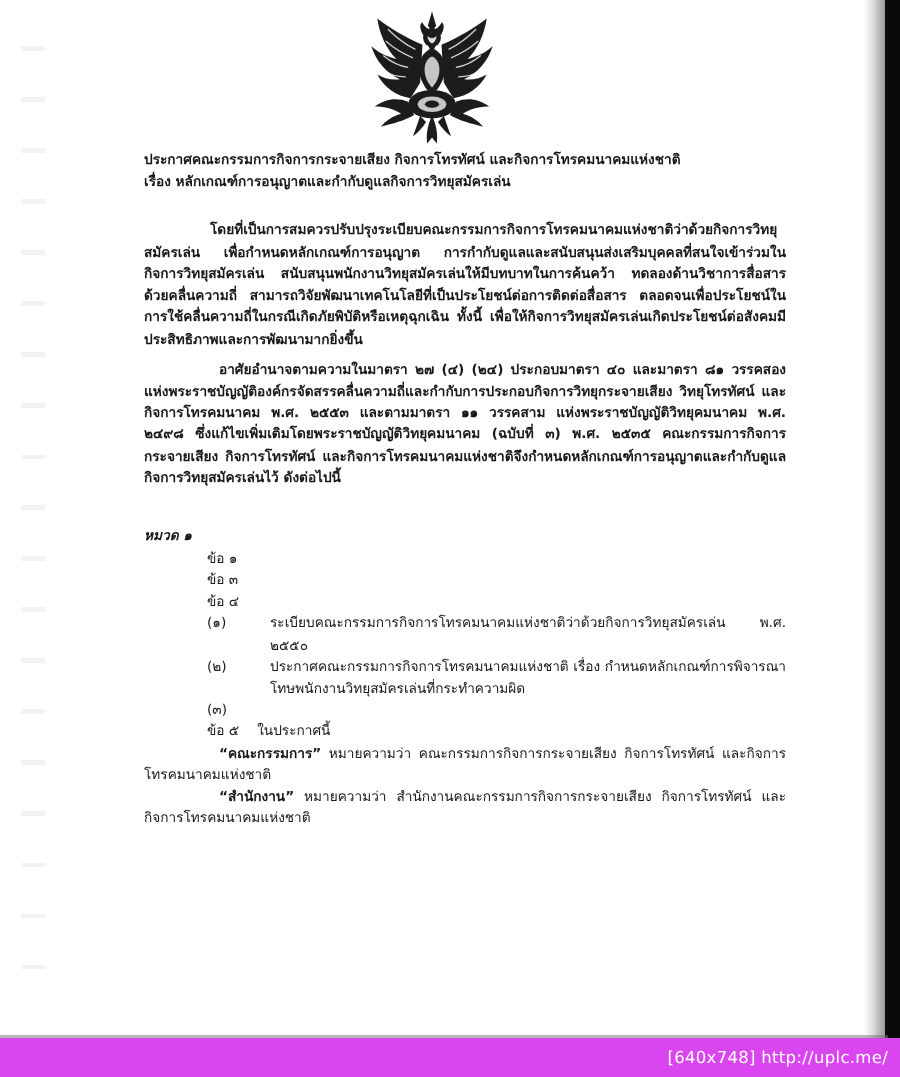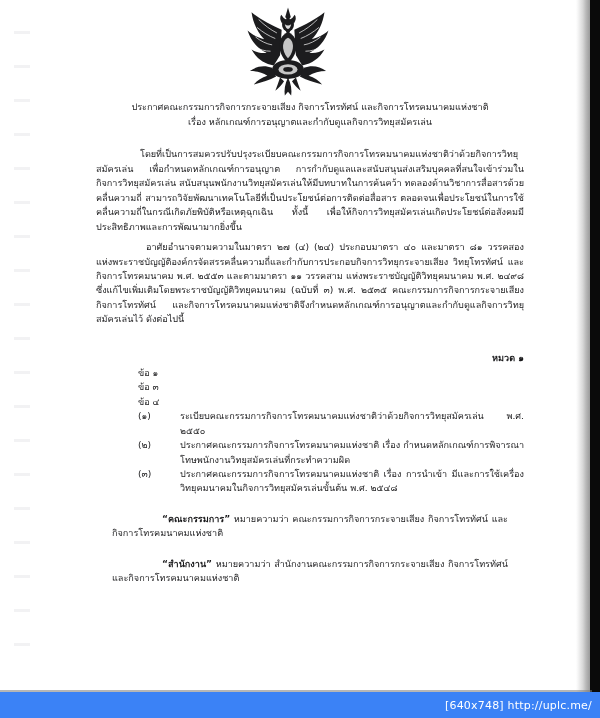--- a/index.html
+++ b/index.html
@@ -90,41 +90,43 @@
     top: 100px;
     width: 428px;
     color: #19191b;
     font-size: 9.1px;
     line-height: 14.45px;
     text-align: justify;
     -webkit-font-smoothing: antialiased;
   }
 
   .doc-title {
-    text-align: center;
-    font-weight: normal;
+    text-align: left;
+    font-weight: bold;
     line-height: 15.2px;
     margin-bottom: 17px;
   }
   .doc-title .line2 { display: block; }
 
   p.para {
     margin: 0 0 2px 0;
     text-indent: 44px;
     text-align: justify;
+    font-weight: bold;
   }
   p.para.tight { text-indent: 50px; }
 
   .gap-lg { height: 22px; }
   .gap-sm { height: 4px; }
 
   .chapter-head {
-    text-align: right;
+    text-align: left;
     font-weight: bold;
     line-height: 15px;
+    font-style: italic;
   }
   .chapter-head .sub { display: block; }
 
   .clause {
     display: flex;
     align-items: flex-end;
     margin: 0;
     text-align: justify;
   }
   .clause .clause-no {
@@ -150,31 +152,31 @@
     width: 34px;
     box-sizing: content-box;
     white-space: nowrap;
   }
   .sub-item .sub-text {
     flex: 1 1 auto;
     padding-left: 8px;
     text-align: justify;
   }
 
-  .def-block { margin: 16px; text-indent: 50px; }
+  .def-block { margin: 0; text-indent: 50px; }
   .def-term { font-weight: bold; }
 
   
   .footer-bar {
     position: absolute;
     left: 0;
     top: 692px;
     width: 600px;
     height: 26px;
-    background: #3b82f6;
+    background: #d946ef;
   }
   .footer-text {
     position: absolute;
     right: 8px;
     top: 50%;
     transform: translateY(-50%);
     color: #ffffff;
     font-family: "DejaVu Sans", "Liberation Sans", sans-serif;
     font-size: 11px;
     letter-spacing: 0.2px;
@@ -282,23 +284,26 @@
         <span class="sub-text">ระเบียบคณะกรรมการกิจการโทรคมนาคมแห่งชาติว่าด้วยกิจการวิทยุสมัครเล่น พ.ศ. ๒๕๕๐</span>
       </div>
 
       <div class="sub-item">
         <span class="sub-no">(๒)</span>
         <span class="sub-text">ประกาศคณะกรรมการกิจการโทรคมนาคมแห่งชาติ เรื่อง กำหนดหลักเกณฑ์การพิจารณาโทษพนักงานวิทยุสมัครเล่นที่กระทำความผิด</span>
       </div>
 
       <div class="sub-item">
         <span class="sub-no">(๓)</span>
-        <span class="sub-text">ประกาศคณะกรรมการกิจการโทรคมนาคมแห่งชาติ เรื่อง การนำเข้า มีและการใช้เครื่องวิทยุคมนาคมในกิจการวิทยุสมัครเล่นขั้นต้น พ.ศ. ๒๕๔๘</span>
-      </div>
-
+      </div>
+
+      <div class="clause">
+        <span class="clause-no">ข้อ ๕</span>
+        <span class="clause-text">ในประกาศนี้</span>
+      </div>
 
       <p class="def-block"><span class="def-term">“คณะกรรมการ”</span><span> หมายความว่า คณะกรรมการกิจการกระจายเสียง กิจการโทรทัศน์ และกิจการโทรคมนาคมแห่งชาติ</span></p>
 
       <p class="def-block"><span class="def-term">“สำนักงาน”</span><span> หมายความว่า สำนักงานคณะกรรมการกิจการกระจายเสียง กิจการโทรทัศน์ และกิจการโทรคมนาคมแห่งชาติ</span></p>
 
     </div>
   </div>
 
   <div class="page-right-edge"></div>
   <div class="page-right-black"></div>

